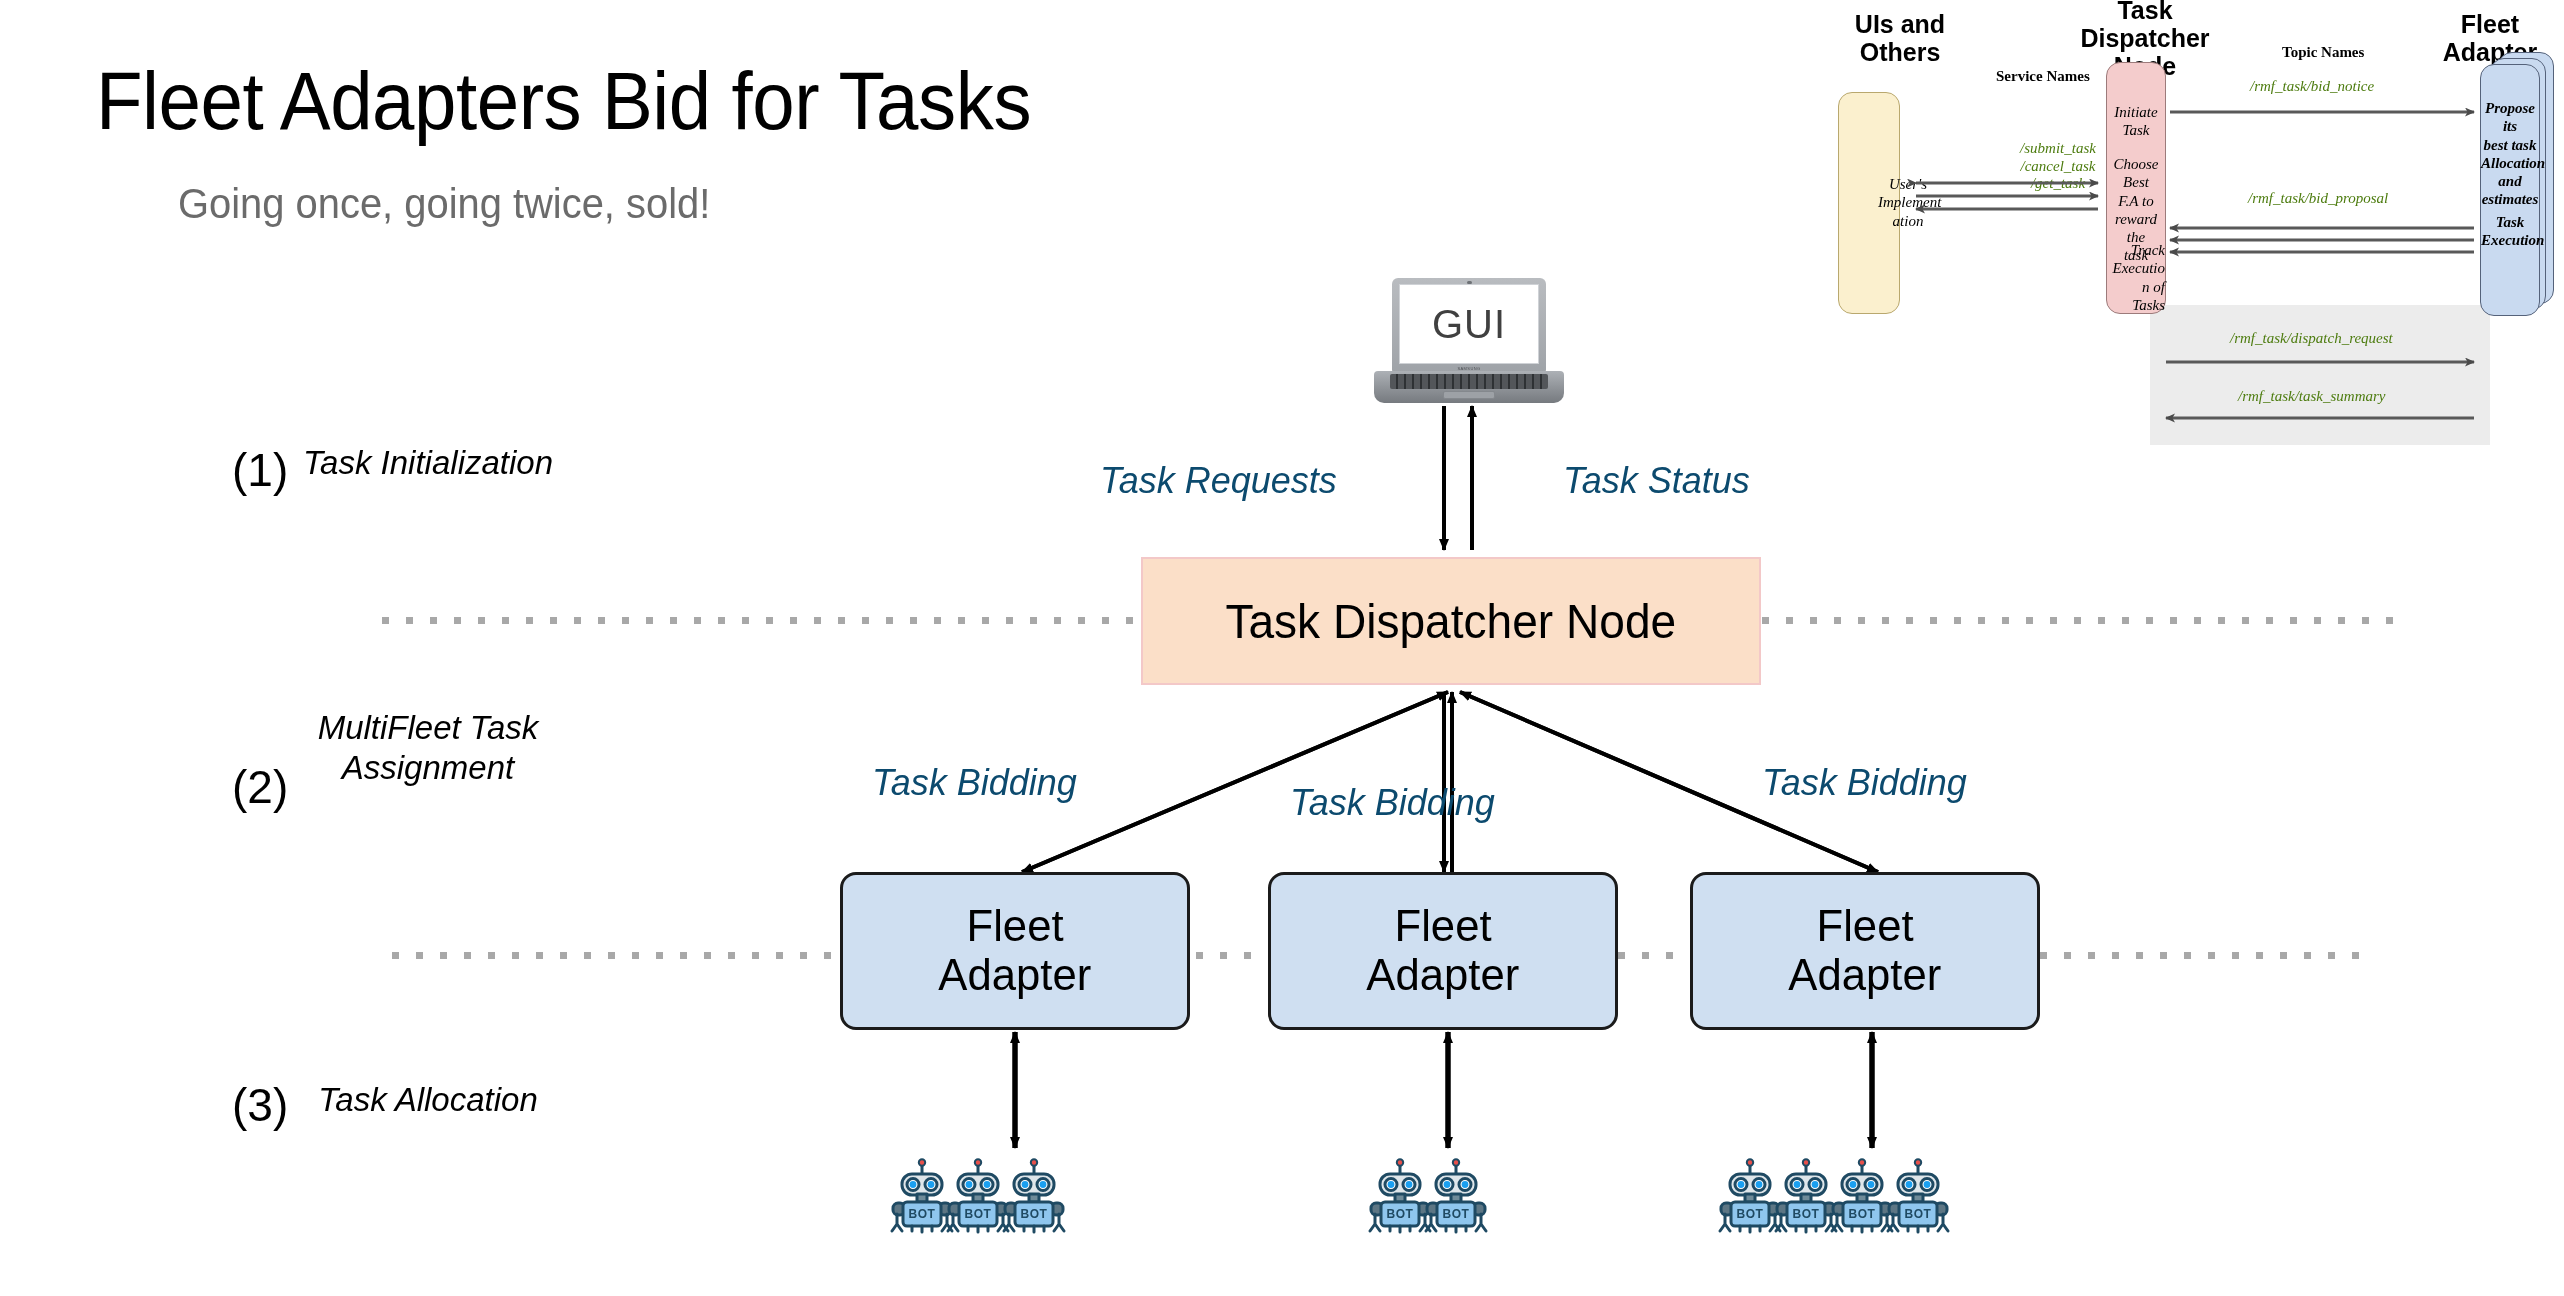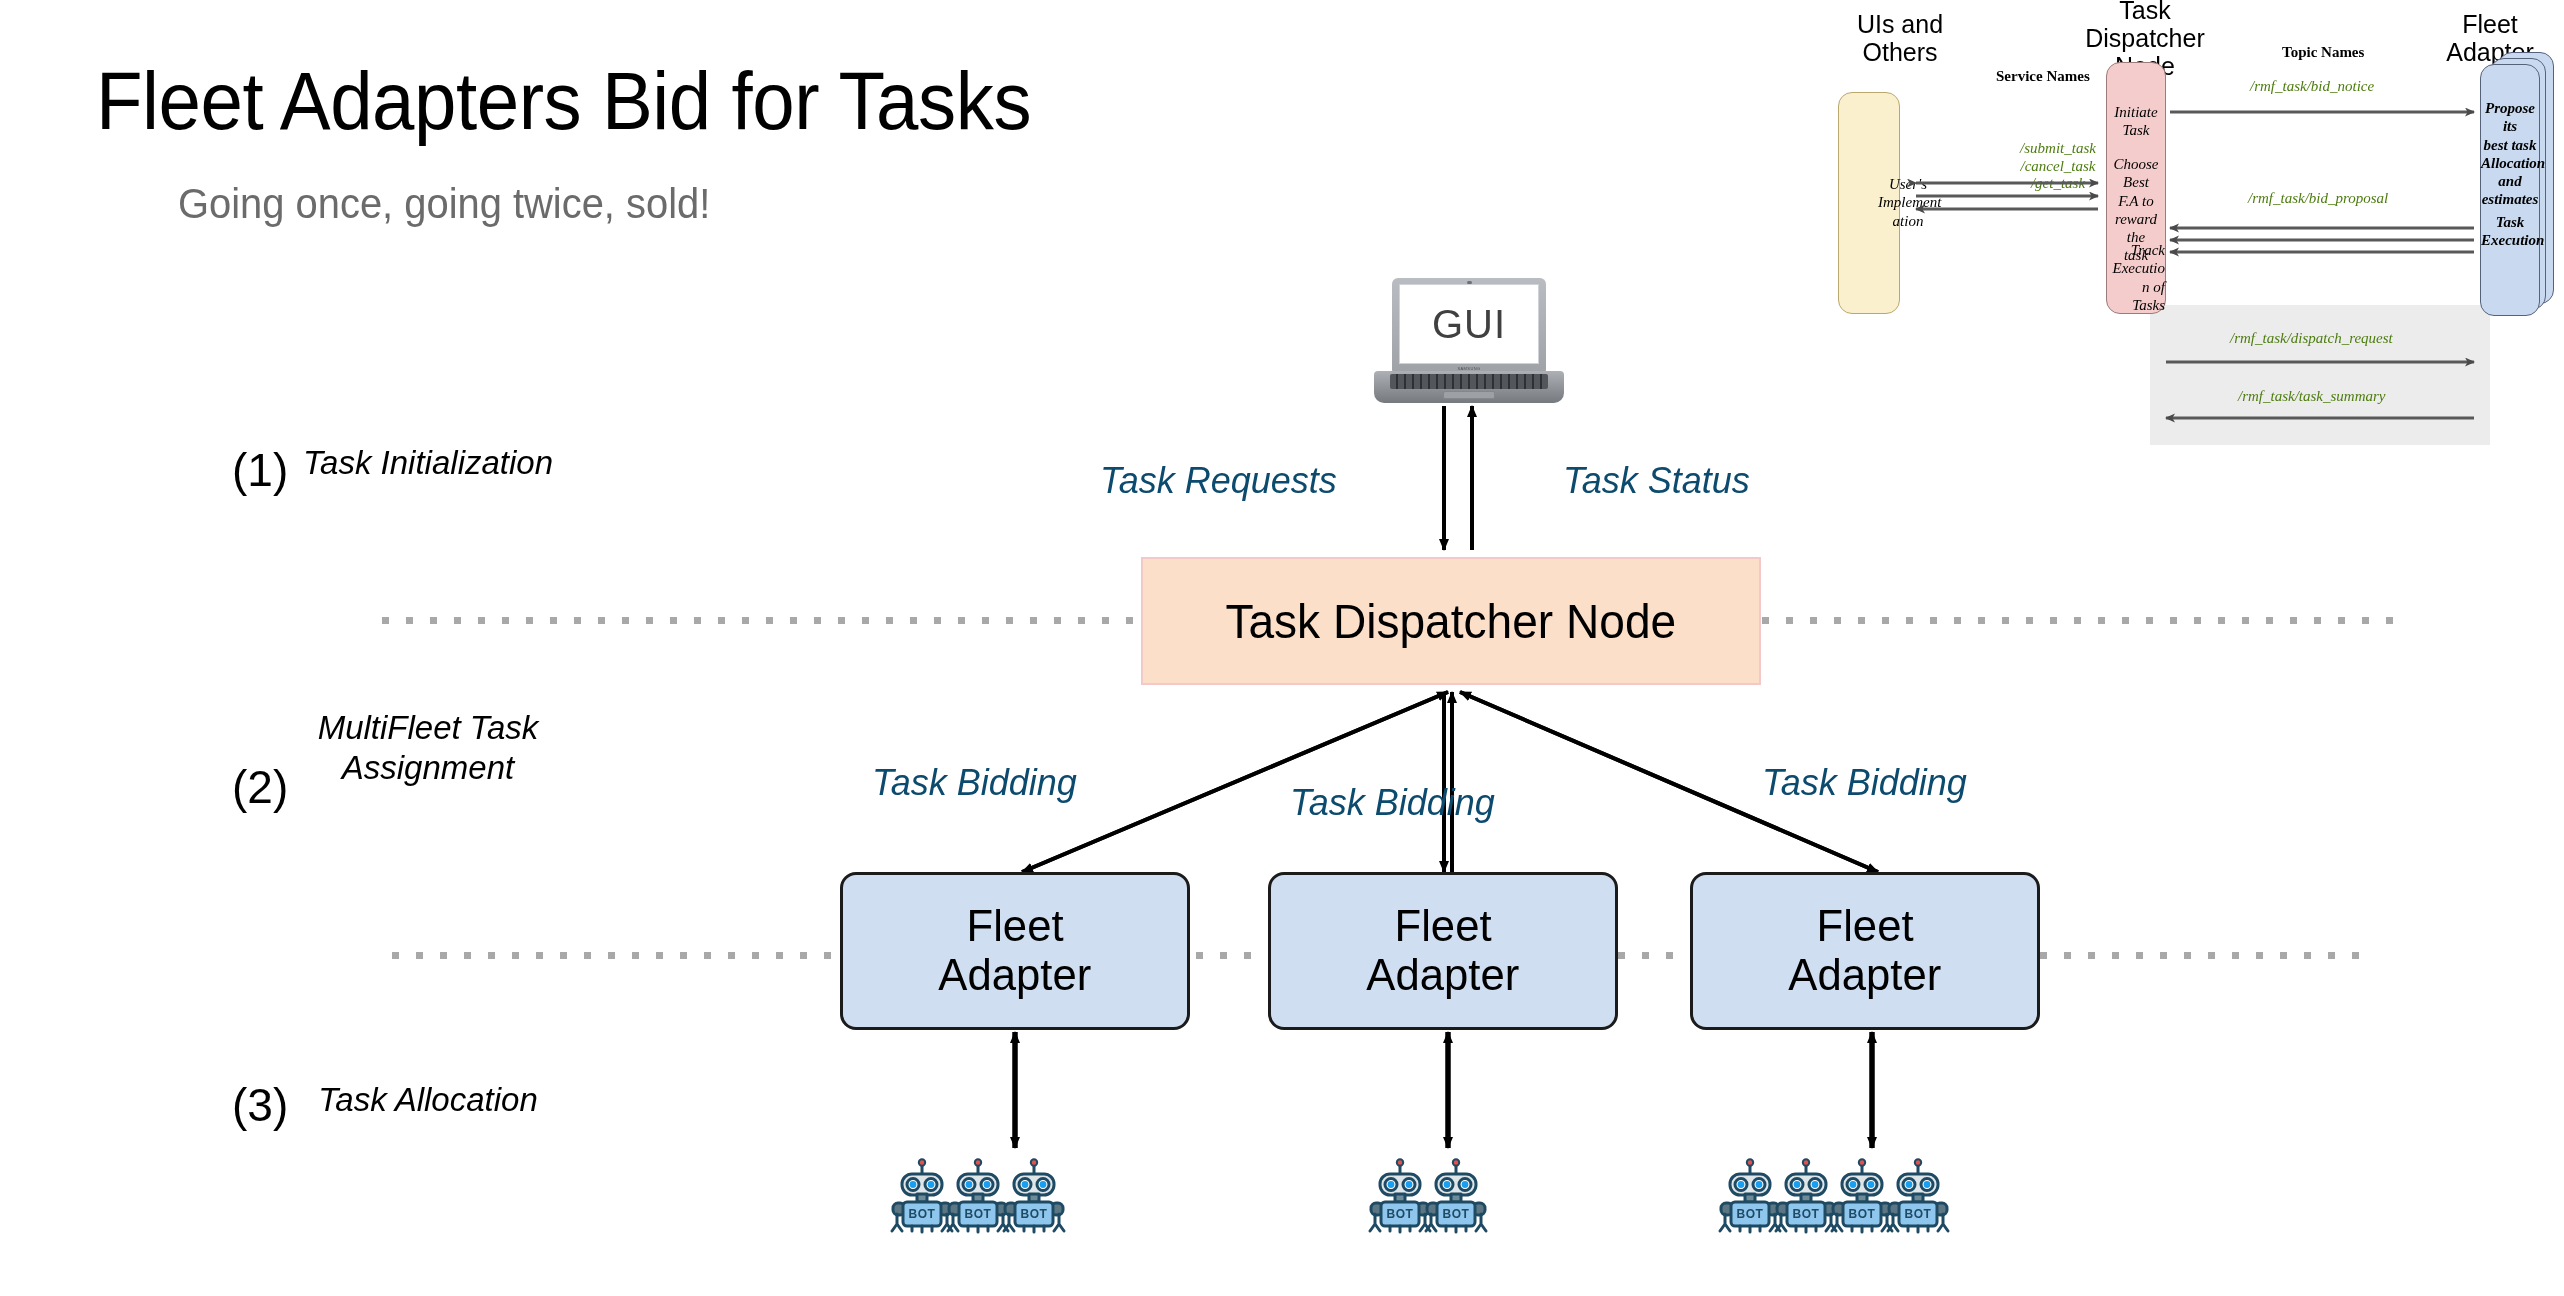--- a/index.html
+++ b/index.html
@@ -119,21 +119,21 @@
   }
 
   
   .robot-group { position: absolute; display: flex; align-items: flex-end; }
   .robot { width: 64px; height: 78px; flex: 0 0 auto; margin-right: -8px; }
 
   
   #inset { position: absolute; left: 1820px; top: 0px; width: 744px; height: 540px; }
   #inset .col-head {
     position: absolute; text-align: center; font-size: 25px; line-height: 1.12;
-    font-family: "Liberation Sans", sans-serif; color: #000; white-space: pre-line;
+    font-family: "Liberation Sans", sans-serif; color: #000; white-space: pre-line; font-weight: bold;
   }
   #inset .lane {
     position: absolute; border-radius: 14px; border: 1px solid #8a7a4f;
   }
   #inset .lane-ui   { background: #fbf0ce; border-color: #b9a86e; }
   #inset .lane-td   { background: #f4cccc; border-color: #9c7b7b; }
   #inset .lane-fa   { background: #c9daf0; border-color: #55627a; }
   #inset .lane-txt {
     position: absolute; width: 100%; text-align: center;
     font-family: "Liberation Serif", serif; font-style: italic; font-size: 15px;

